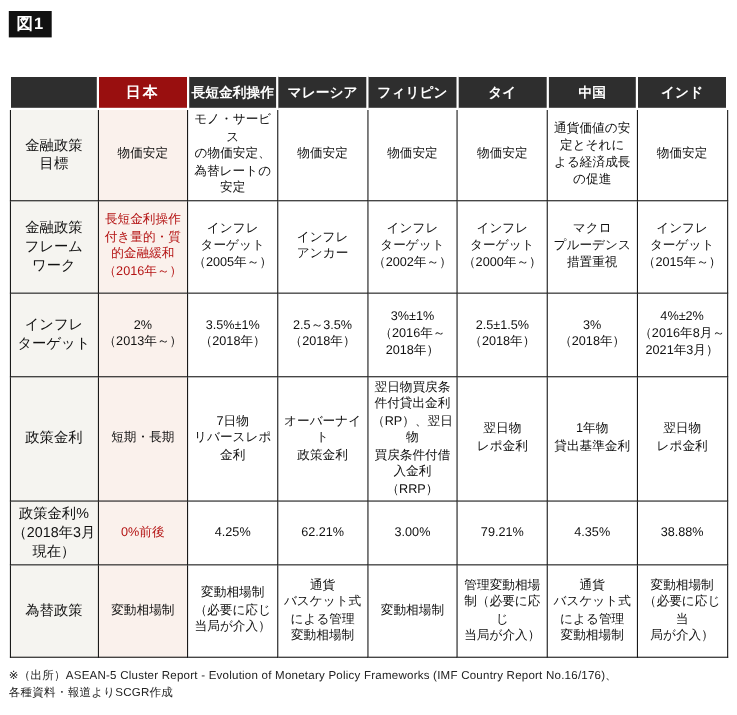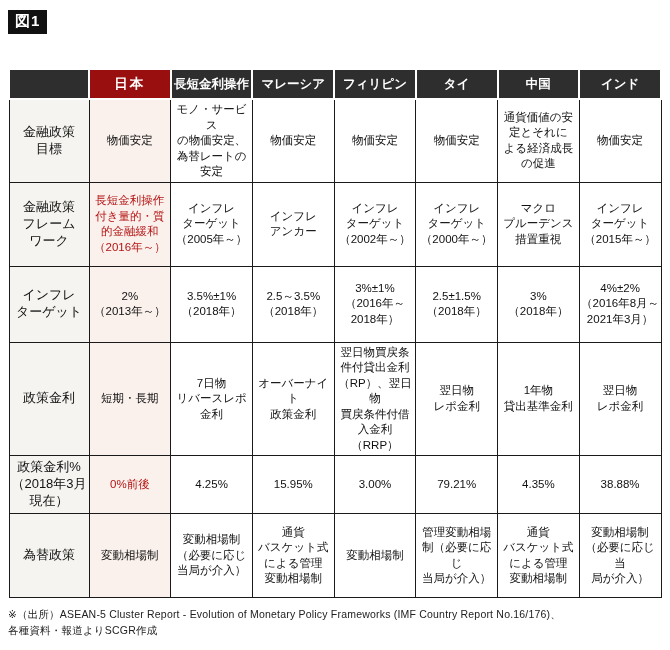--- a/index.html
+++ b/index.html
@@ -139,21 +139,21 @@
 貸出基準金利</td>
         <td>翌日物
 レポ金利</td>
       </tr>
       <tr style="height:58px">
         <th class="rowhead">政策金利%
 （2018年3月
 現在）</th>
         <td class="jp red">0%前後</td>
         <td>4.25%</td>
-        <td>15.95%</td>
+        <td>62.21%</td>
         <td>3.00%</td>
         <td>79.21%</td>
         <td>4.35%</td>
         <td>38.88%</td>
       </tr>
       <tr style="height:84px">
         <th class="rowhead">為替政策</th>
         <td class="jp">変動相場制</td>
         <td>変動相場制
 （必要に応じ

